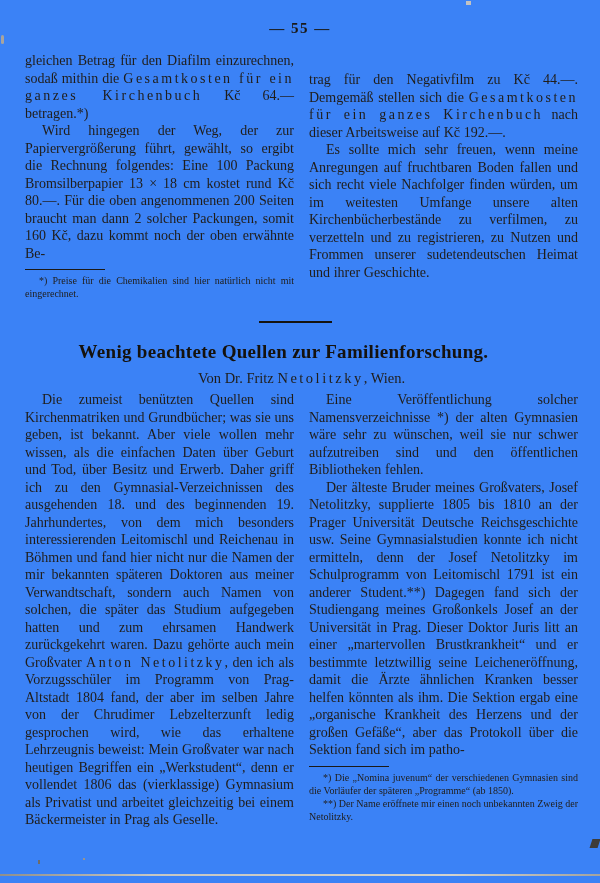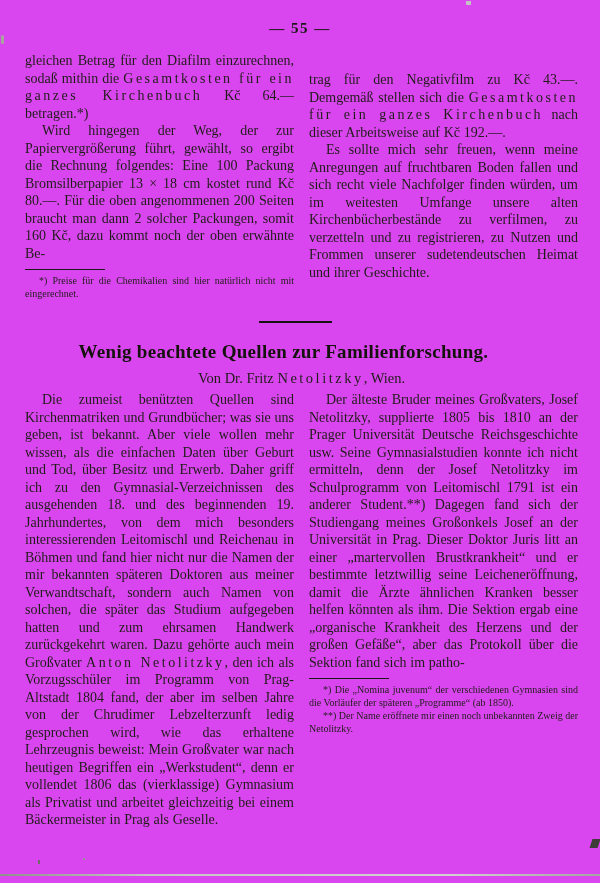--- a/index.html
+++ b/index.html
@@ -1,17 +1,17 @@
 <!DOCTYPE html>
 <html><head>
 <meta charset="utf-8">
 <style>
   html,body{margin:0;padding:0;background:#ffffff;}
   .page{
-    position:relative;width:600px;height:883px;background:#d946ef;overflow:hidden;
+    position:relative;width:600px;height:883px;background:#3b82f6;overflow:hidden;
     font-family:"Liberation Serif","DejaVu Serif",serif;color:#201d19;
     -webkit-font-smoothing:antialiased;
   }
   .page-number{
     position:absolute;top:20px;left:0;right:0;text-align:center;
     font-size:15px;font-weight:bold;letter-spacing:1.5px;color:#1b1916;
   }
   .top-section{position:absolute;top:52px;left:25px;width:553px;display:flex;gap:15px;align-items:center;}
   .main-section{position:absolute;top:391px;left:25px;width:553px;display:flex;gap:15px;}
   .col{flex:1 1 0;min-width:0;}
@@ -53,37 +53,38 @@
   <div class="page-number">— 55 —</div>
 
   <div class="top-section">
     <div class="col">
       <p class="body-p"><span>gleichen Betrag für den Diafilm einzurechnen, sodaß mithin die </span><span class="spaced">Gesamtkosten für ein ganzes Kirchenbuch</span><span> Kč 64.— betragen.*)</span></p>
       <p class="body-p indent">Wird hingegen der Weg, der zur Papiervergrößerung führt, gewählt, so ergibt die Rechnung folgendes: Eine 100 Packung Bromsilberpapier 13 × 18 cm kostet rund Kč 80.—. Für die oben angenommenen 200 Seiten braucht man dann 2 solcher Packungen, somit 160 Kč, dazu kommt noch der oben erwähnte Be-</p>
       <div class="footnote-rule"></div>
       <p class="footnote">*) Preise für die Chemikalien sind hier natürlich nicht mit eingerechnet.</p>
     </div>
     <div class="col">
-      <p class="body-p"><span>trag für den Negativfilm zu Kč 43.—. Demgemäß stellen sich die </span><span class="spaced">Gesamtkosten für ein ganzes Kirchenbuch</span><span> nach dieser Arbeitsweise auf Kč 192.—.</span></p>
+      <p class="body-p"><span>trag für den Negativfilm zu Kč 44.—. Demgemäß stellen sich die </span><span class="spaced">Gesamtkosten für ein ganzes Kirchenbuch</span><span> nach dieser Arbeitsweise auf Kč 192.—.</span></p>
       <p class="body-p indent">Es sollte mich sehr freuen, wenn meine Anregungen auf fruchtbaren Boden fallen und sich recht viele Nachfolger finden würden, um im weitesten Umfange unsere alten Kirchenbücherbestände zu verfilmen, zu verzetteln und zu registrieren, zu Nutzen und Frommen unserer sudetendeutschen Heimat und ihrer Geschichte.</p>
     </div>
   </div>
 
   <div class="section-divider"></div>
 
   <div class="article-header">
     <h1 class="article-title">Wenig beachtete Quellen zur Familienforschung.</h1>
     <p class="byline"><span>Von Dr. Fritz </span><span class="spaced">Netolitzky</span><span>, Wien.</span></p>
   </div>
 
   <div class="main-section">
     <div class="col">
       <p class="body-p indent"><span>Die zumeist benützten Quellen sind Kirchenmatriken und Grundbücher; was sie uns geben, ist bekannt. Aber viele wollen mehr wissen, als die einfachen Daten über Geburt und Tod, über Besitz und Erwerb. Daher griff ich zu den Gymnasial-Verzeichnissen des ausgehenden 18. und des beginnenden 19. Jahrhundertes, von dem mich besonders interessierenden Leitomischl und Reichenau in Böhmen und fand hier nicht nur die Namen der mir bekannten späteren Doktoren aus meiner Verwandtschaft, sondern auch Namen von solchen, die später das Studium aufgegeben hatten und zum ehrsamen Handwerk zurückgekehrt waren. Dazu gehörte auch mein Großvater </span><span class="spaced">Anton Netolitzky</span><span>, den ich als Vorzugsschüler im Programm von Prag-Altstadt 1804 fand, der aber im selben Jahre von der Chrudimer Lebzelterzunft ledig gesprochen wird, wie das erhaltene Lehrzeugnis beweist: Mein Großvater war nach heutigen Begriffen ein „Werkstudent“, denn er vollendet 1806 das (vierklassige) Gymnasium als Privatist und arbeitet gleichzeitig bei einem Bäckermeister in Prag als Geselle.</span></p>
     </div>
     <div class="col">
+      <p class="body-p indent">Eine Veröffentlichung solcher Namensverzeichnisse *) der alten Gymnasien wäre sehr zu wünschen, weil sie nur schwer aufzutreiben sind und den öffentlichen Bibliotheken fehlen.</p>
       <p class="body-p indent">Der älteste Bruder meines Großvaters, Josef Netolitzky, supplierte 1805 bis 1810 an der Prager Universität Deutsche Reichsgeschichte usw. Seine Gymnasialstudien konnte ich nicht ermitteln, denn der Josef Netolitzky im Schulprogramm von Leitomischl 1791 ist ein anderer Student.**) Dagegen fand sich der Studiengang meines Großonkels Josef an der Universität in Prag. Dieser Doktor Juris litt an einer „martervollen Brustkrankheit“ und er bestimmte letztwillig seine Leicheneröffnung, damit die Ärzte ähnlichen Kranken besser helfen könnten als ihm. Die Sektion ergab eine „organische Krankheit des Herzens und der großen Gefäße“, aber das Protokoll über die Sektion fand sich im patho-</p>
       <div class="footnote-rule"></div>
       <p class="footnote">*) Die „Nomina juvenum“ der verschiedenen Gymnasien sind die Vorläufer der späteren „Programme“ (ab 1850).</p>
       <p class="footnote">**) Der Name eröffnete mir einen noch unbekannten Zweig der Netolitzky.</p>
     </div>
   </div>
 
   <div class="artifact a-top-speck"></div>
   <div class="artifact a-left-mark"></div>
   <div class="artifact a-dot1"></div>

